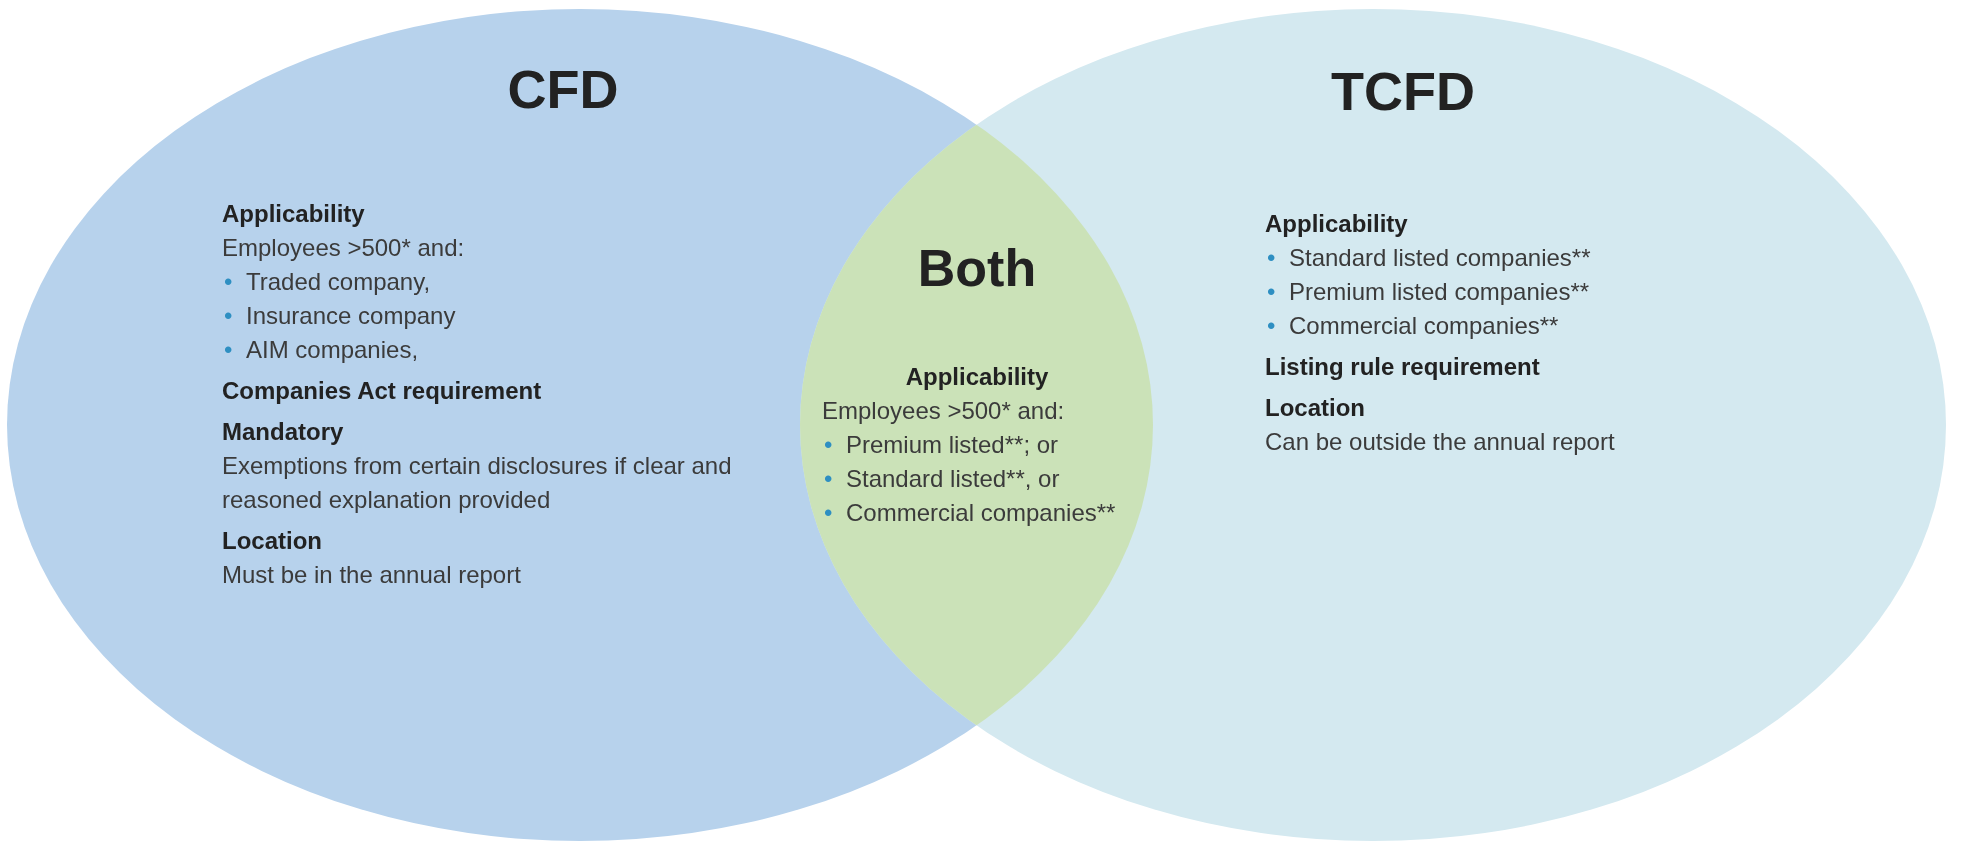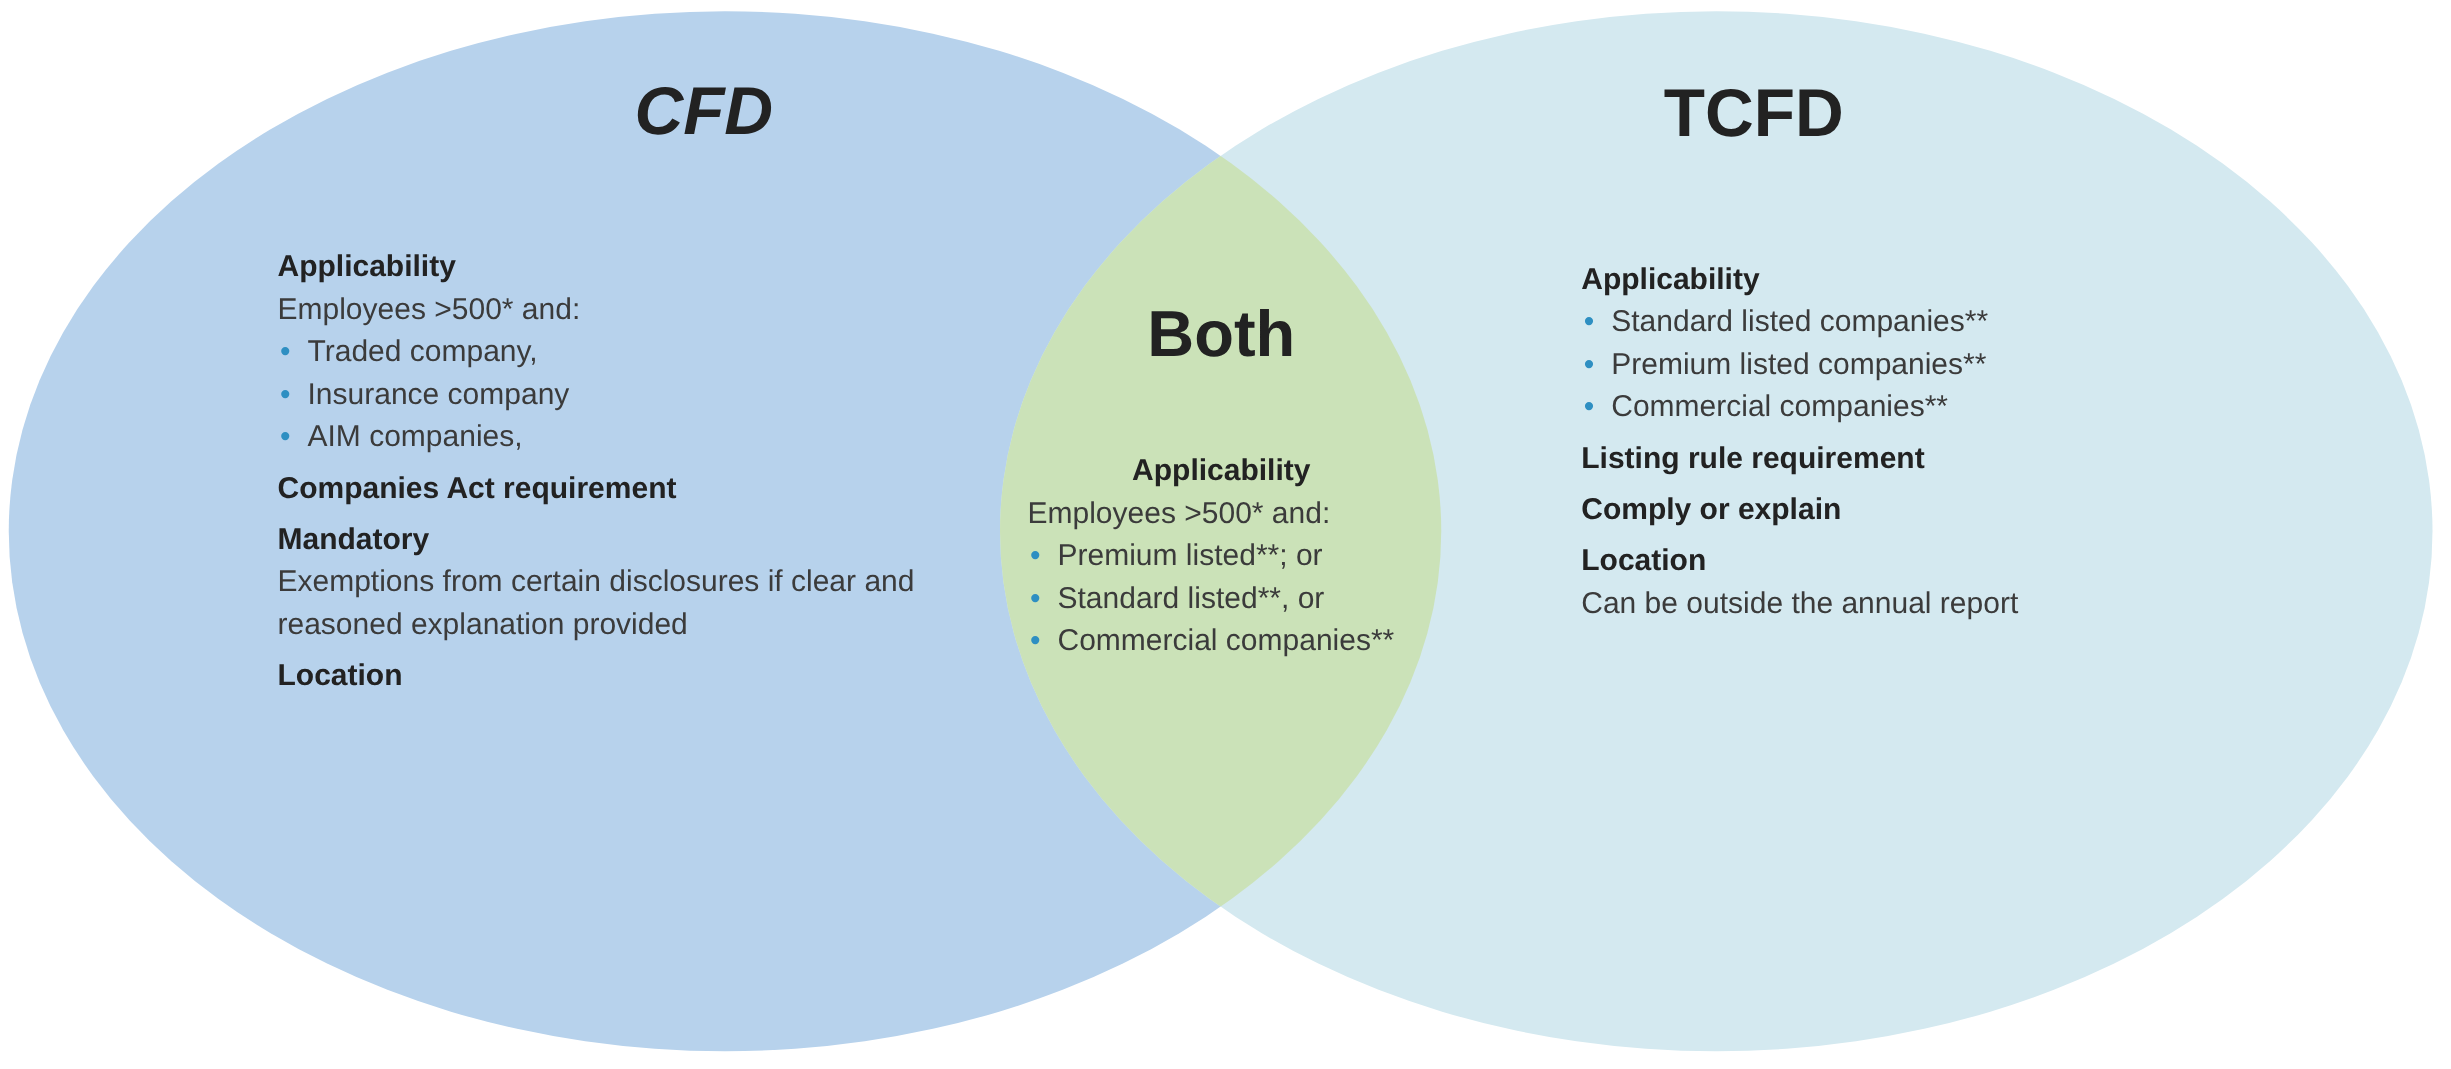--- a/index.html
+++ b/index.html
@@ -33,21 +33,21 @@
 
   .circle-title{
     position:absolute;
     transform:translateX(-50%);
     font-size:54px;
     font-weight:700;
     line-height:1.1;
     color:var(--heading-text);
     white-space:nowrap;
   }
-  .title-cfd{left:563px;top:60px;font-style:italic;}
+  .title-cfd{left:563px;top:60px;}
   .title-tcfd{left:1403px;top:62px;}
   .title-both{left:977px;top:240px;font-size:52px;}
 
   .panel{
     position:absolute;
     font-size:24px;
     line-height:34px;
     color:var(--body-text);
   }
   .panel-left{left:222px;top:180px;width:575px;}
@@ -101,38 +101,38 @@
     <div class="body-line">Employees &gt;500* and:</div>
     <ul class="bullet-list">
       <li class="bullet-item"><span class="bullet-dot"></span><span>Traded company,</span></li>
       <li class="bullet-item"><span class="bullet-dot"></span><span>Insurance company</span></li>
       <li class="bullet-item"><span class="bullet-dot"></span><span>AIM companies,</span></li>
     </ul>
     <div class="sec-heading spaced">Companies Act requirement</div>
     <div class="sec-heading spaced">Mandatory</div>
     <div class="body-line">Exemptions from certain disclosures if clear and reasoned explanation provided</div>
     <div class="sec-heading spaced">Location</div>
+    <div class="body-line">Must be in the annual report</div>
   </div>
 
   <div class="panel panel-middle">
     <div class="sec-heading">Applicability</div>
     <div class="body-line">Employees &gt;500* and:</div>
     <ul class="bullet-list">
       <li class="bullet-item"><span class="bullet-dot"></span><span>Premium listed**; or</span></li>
       <li class="bullet-item"><span class="bullet-dot"></span><span>Standard listed**, or</span></li>
       <li class="bullet-item"><span class="bullet-dot"></span><span>Commercial companies**</span></li>
     </ul>
   </div>
 
   <div class="panel panel-right">
     <div class="sec-heading">Applicability</div>
     <ul class="bullet-list">
       <li class="bullet-item"><span class="bullet-dot"></span><span>Standard listed companies**</span></li>
       <li class="bullet-item"><span class="bullet-dot"></span><span>Premium listed companies**</span></li>
       <li class="bullet-item"><span class="bullet-dot"></span><span>Commercial companies**</span></li>
     </ul>
     <div class="sec-heading spaced">Listing rule requirement</div>
-    <div class="sec-heading spaced">Comply or explain</div>
     <div class="sec-heading spaced">Location</div>
     <div class="body-line">Can be outside the annual report</div>
   </div>
 
 </div>
 
 </body></html>

